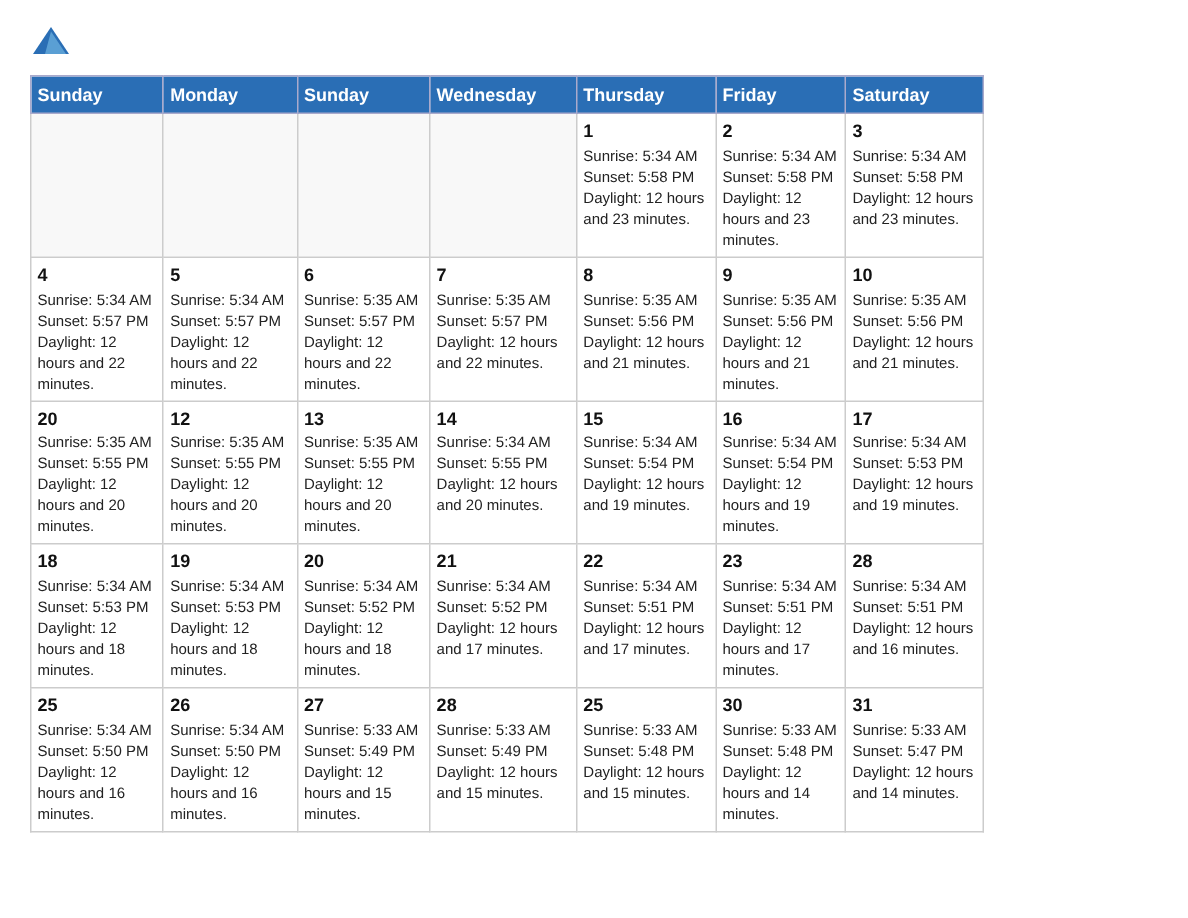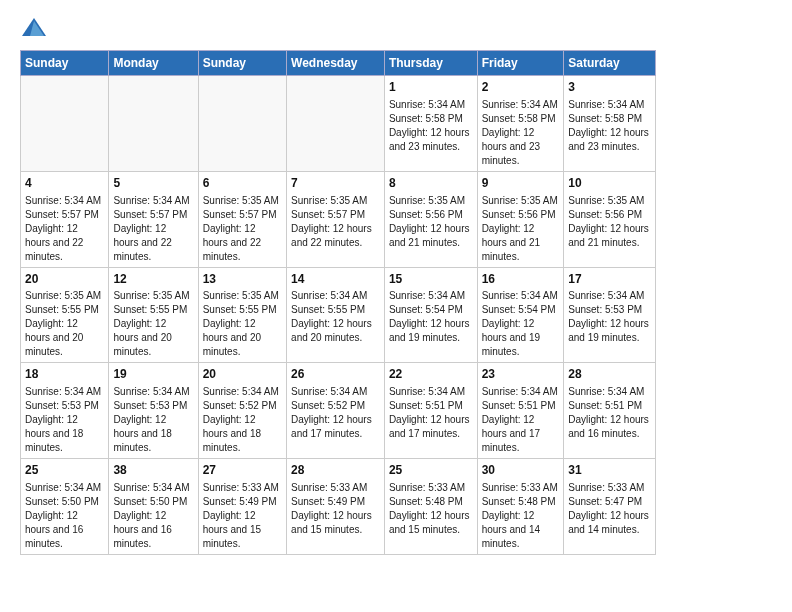--- a/index.html
+++ b/index.html
@@ -158,21 +158,21 @@
           </td>
           <td>
             <span class="day-num">19</span>
             <div class="day-info">Sunrise: 5:34 AM<br>Sunset: 5:53 PM<br>Daylight: 12 hours and 18 minutes.</div>
           </td>
           <td>
             <span class="day-num">20</span>
             <div class="day-info">Sunrise: 5:34 AM<br>Sunset: 5:52 PM<br>Daylight: 12 hours and 18 minutes.</div>
           </td>
           <td>
-            <span class="day-num">26</span>
+            <span class="day-num">21</span>
             <div class="day-info">Sunrise: 5:34 AM<br>Sunset: 5:52 PM<br>Daylight: 12 hours and 17 minutes.</div>
           </td>
           <td>
             <span class="day-num">22</span>
             <div class="day-info">Sunrise: 5:34 AM<br>Sunset: 5:51 PM<br>Daylight: 12 hours and 17 minutes.</div>
           </td>
           <td>
             <span class="day-num">23</span>
             <div class="day-info">Sunrise: 5:34 AM<br>Sunset: 5:51 PM<br>Daylight: 12 hours and 17 minutes.</div>
           </td>
@@ -180,21 +180,21 @@
             <span class="day-num">28</span>
             <div class="day-info">Sunrise: 5:34 AM<br>Sunset: 5:51 PM<br>Daylight: 12 hours and 16 minutes.</div>
           </td>
         </tr>
         <tr class="week-row">
           <td>
             <span class="day-num">25</span>
             <div class="day-info">Sunrise: 5:34 AM<br>Sunset: 5:50 PM<br>Daylight: 12 hours and 16 minutes.</div>
           </td>
           <td>
-            <span class="day-num">38</span>
+            <span class="day-num">26</span>
             <div class="day-info">Sunrise: 5:34 AM<br>Sunset: 5:50 PM<br>Daylight: 12 hours and 16 minutes.</div>
           </td>
           <td>
             <span class="day-num">27</span>
             <div class="day-info">Sunrise: 5:33 AM<br>Sunset: 5:49 PM<br>Daylight: 12 hours and 15 minutes.</div>
           </td>
           <td>
             <span class="day-num">28</span>
             <div class="day-info">Sunrise: 5:33 AM<br>Sunset: 5:49 PM<br>Daylight: 12 hours and 15 minutes.</div>
           </td>

